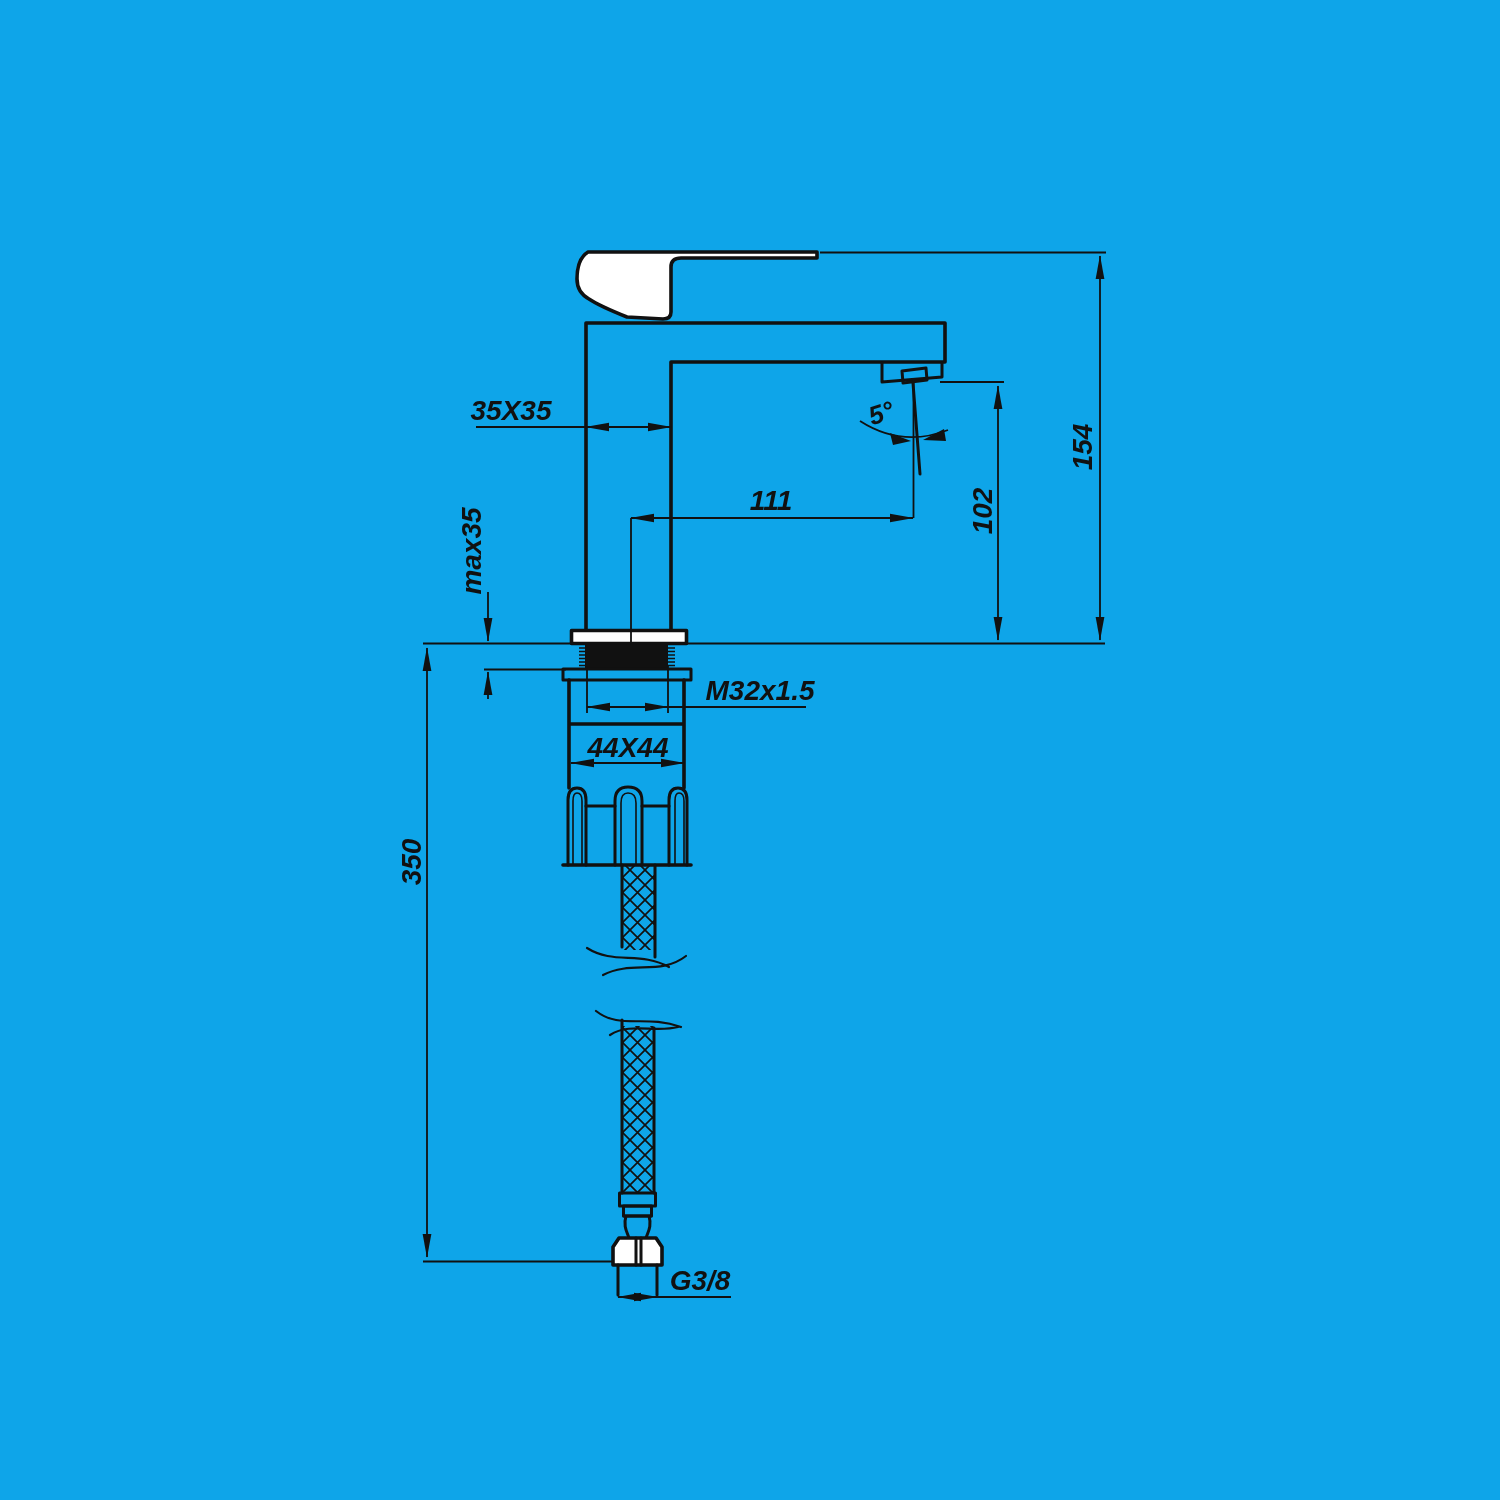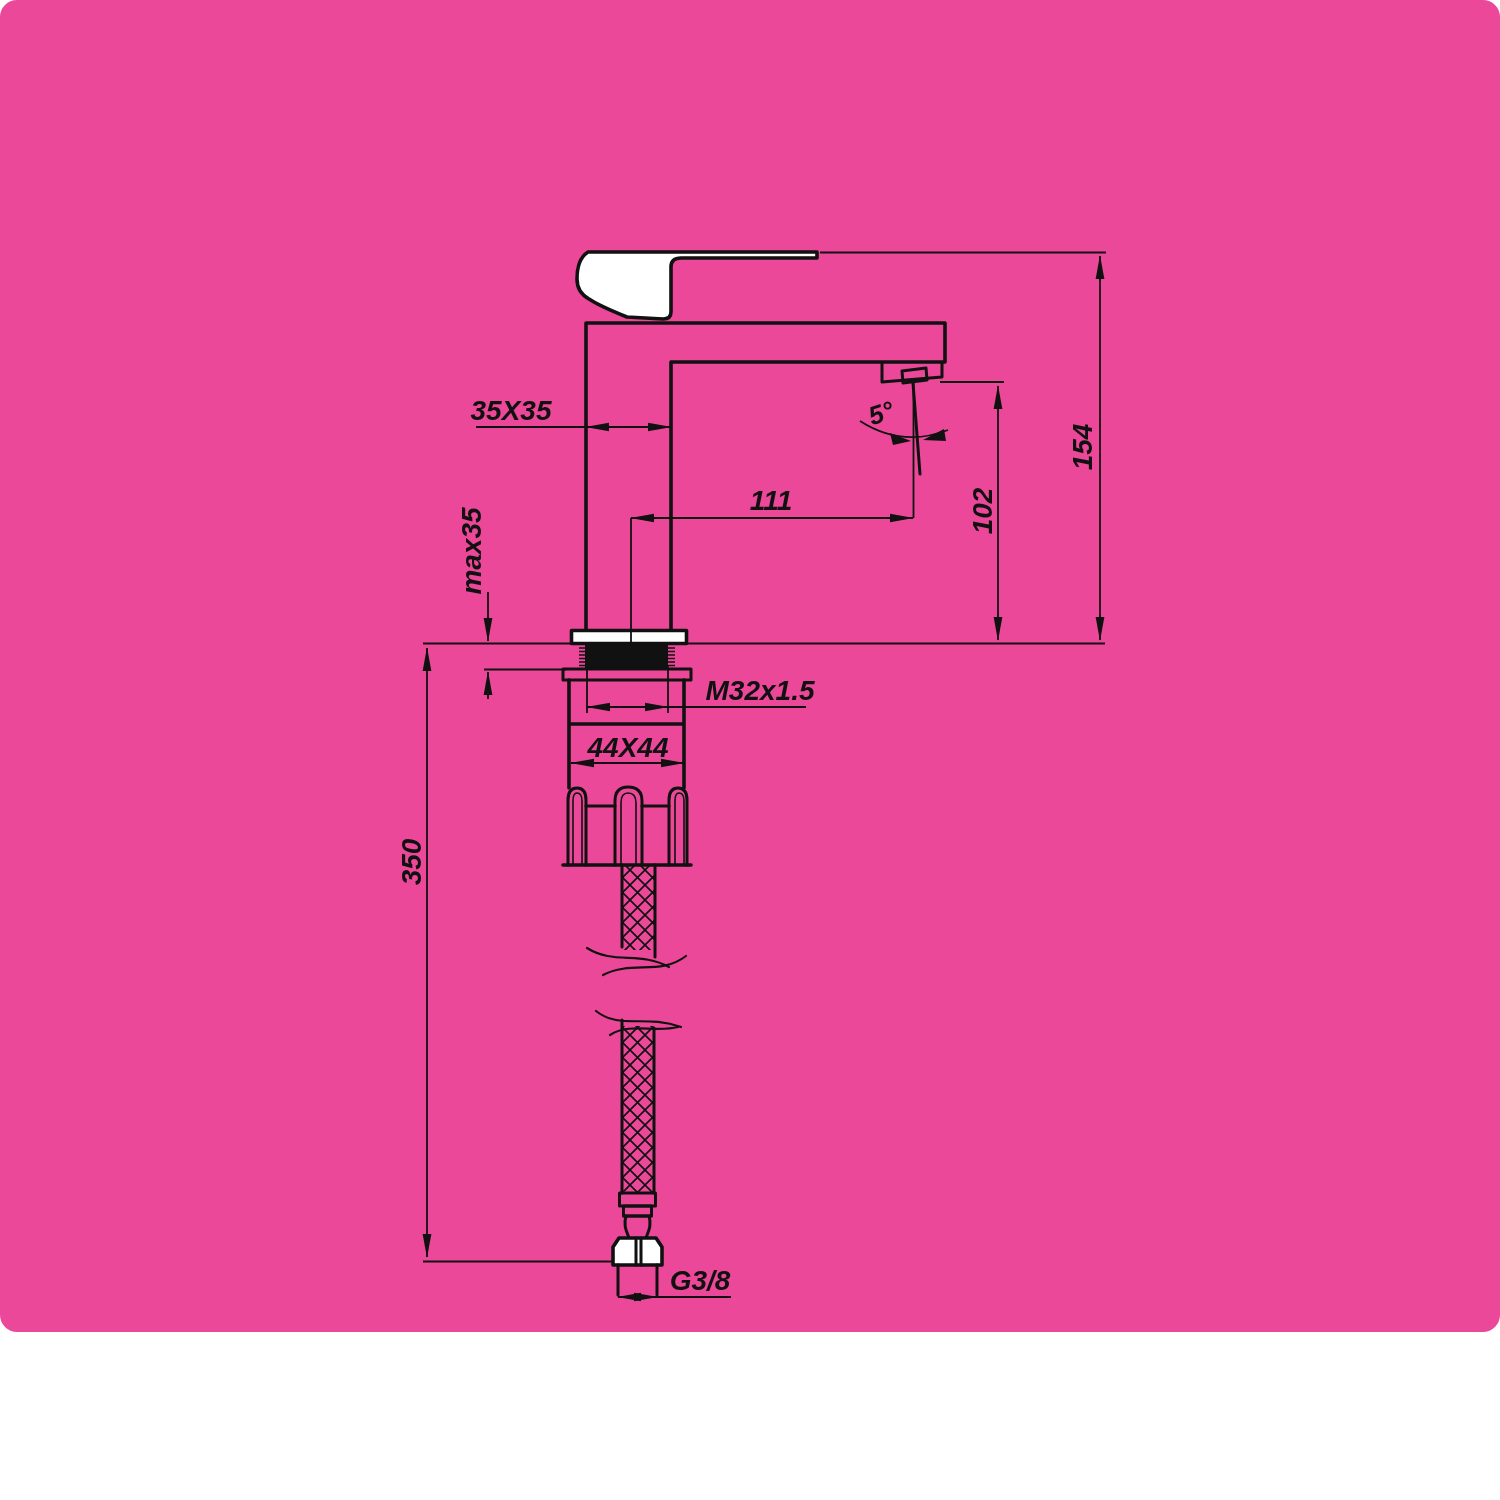--- a/index.html
+++ b/index.html
@@ -1,16 +1,16 @@
 <!DOCTYPE html>
 <html><head>
 <meta charset="utf-8">
 <style>
   html, body { margin: 0; padding: 0; background: #ffffff; }
-  .stage { position: relative; width: 1500px; height: 1332px; background: #ec4899; border-radius: 17px; }
+  .stage { position: relative; width: 1500px; height: 1500px; background: #0ea5e9; }
   svg text {
     font-family: "Liberation Sans", sans-serif;
     font-style: italic;
     font-weight: bold;
     fill: #111111;
   }
   .obj  { stroke: #111111; stroke-width: 3.6; fill: none; stroke-linejoin: round; stroke-linecap: round; }
   .obj2 { stroke: #111111; stroke-width: 3.0; fill: none; stroke-linejoin: round; stroke-linecap: round; }
   .objf { stroke: #111111; stroke-width: 3.6; fill: #ffffff; stroke-linejoin: round; }
   .dim  { stroke: #111111; stroke-width: 1.8; fill: none; }

